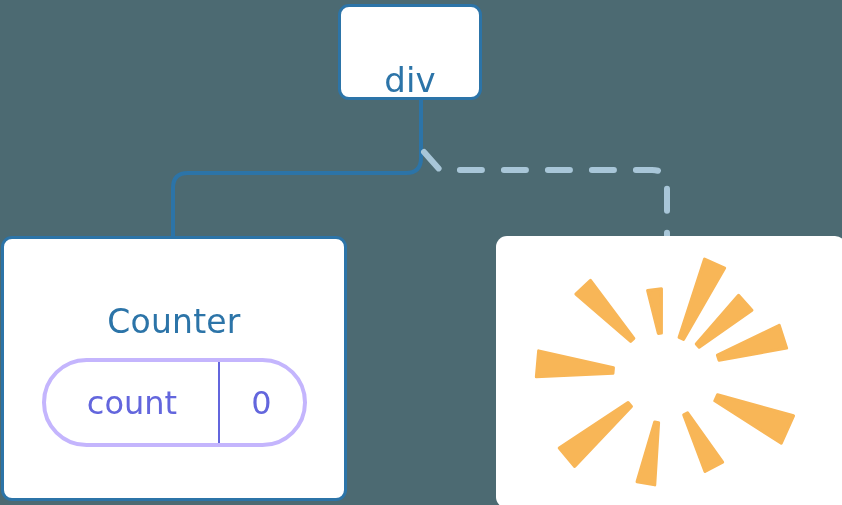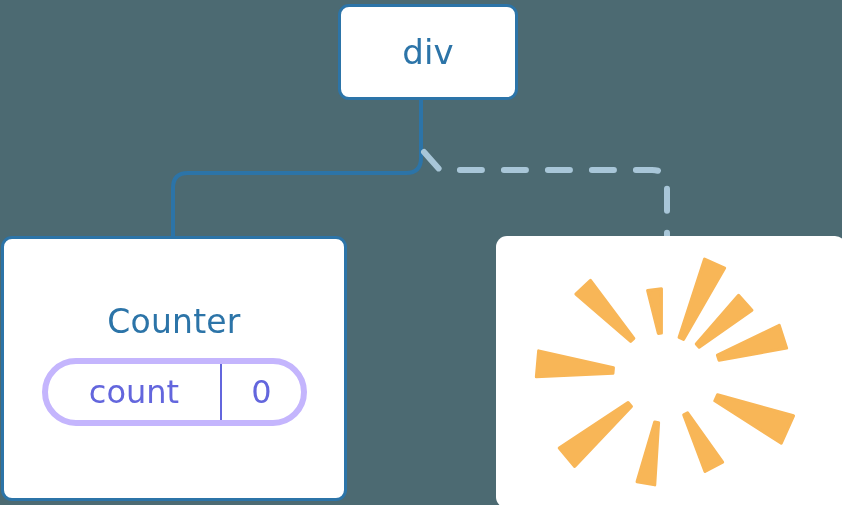--- a/index.html
+++ b/index.html
@@ -12,44 +12,44 @@
   #stage{position:absolute;inset:0;width:842px;height:505px;}
   svg#wires{position:absolute;left:0;top:0;width:842px;height:505px;overflow:visible;}
 
   .node{
     position:absolute;background:#ffffff;box-sizing:border-box;
     display:flex;flex-direction:column;align-items:center;
   }
   .node.bordered{border:3px solid #2c74a8;}
 
   #node-div{
-    left:338px;top:4px;width:180px;height:96px;border-radius:11px;
-    justify-content:center;
+    left:338px;top:4px;width:144px;height:96px;border-radius:11px;
+    justify-content:flex-end;
   }
   #node-div .label{
     color:#2c74a8;font-size:34px;line-height:1;letter-spacing:.2px;
   }
 
   #node-counter{
     left:1px;top:236px;width:346px;height:265px;border-radius:11px;
     justify-content:flex-start;
   }
   #node-counter .label{
     color:#2c74a8;font-size:33px;line-height:1;margin-top:66px;letter-spacing:.2px;
   }
 
   #node-burst{
     left:496px;top:236px;width:350px;height:272px;border-radius:11px;
     justify-content:center;
   }
 
   
   .pill{
-    position:absolute;left:42px;top:358px;width:265px;height:68px;
-    border:6px solid #c4b5fd;border-radius:46px;box-sizing:border-box;
+    position:absolute;left:42px;top:358px;width:265px;height:89px;
+    border:4px solid #c4b5fd;border-radius:46px;box-sizing:border-box;
     display:flex;align-items:stretch;background:#fff;overflow:hidden;
   }
   .pill .cell{
     display:flex;align-items:center;justify-content:center;
     color:#6366dd;font-size:32px;line-height:1;
   }
   .pill .cell.key{flex:0 0 172px;}
   .pill .cell.val{flex:1 1 auto;border-left:2px solid #6366dd;}
 
   

